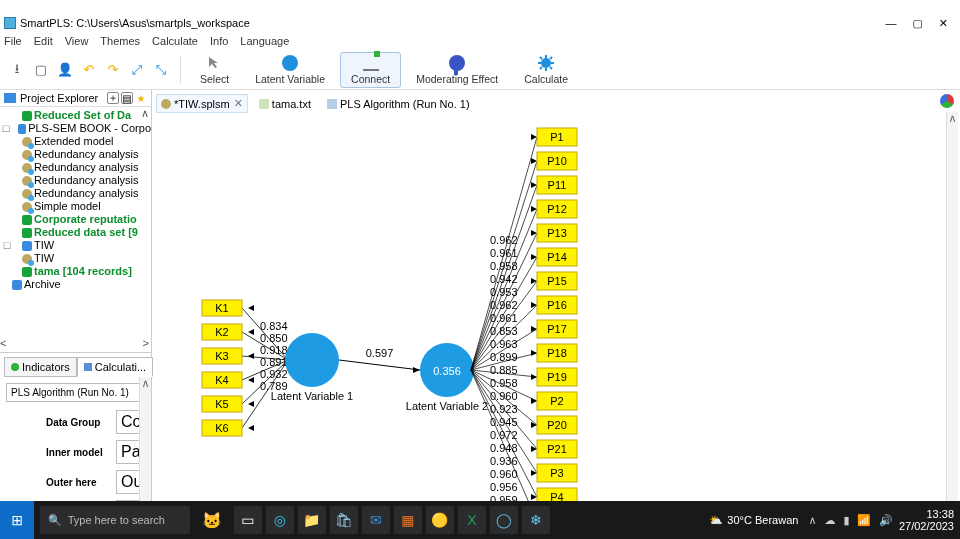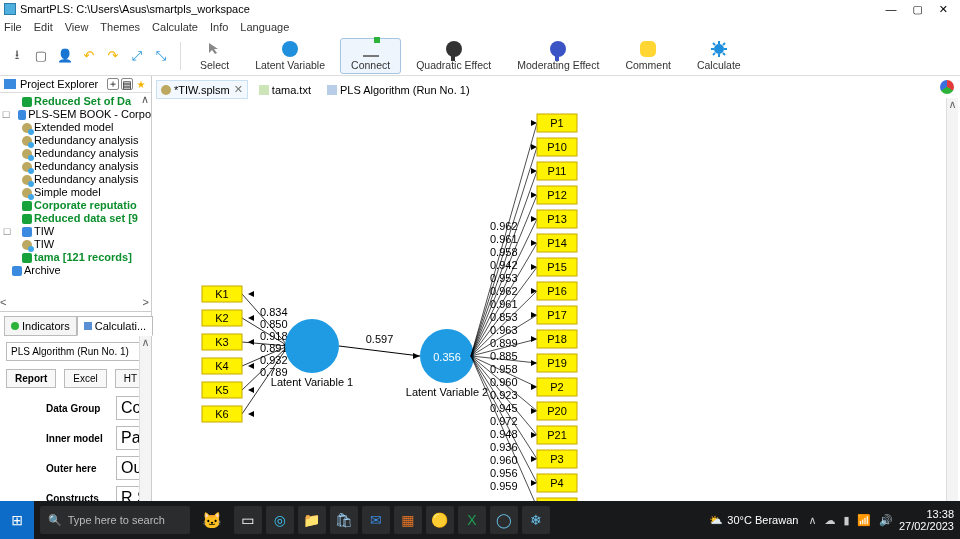--- a/index.html
+++ b/index.html
@@ -1,17 +1,17 @@
 <!DOCTYPE html>
 <html><head>
 <meta charset="utf-8">
 <style>
 * { margin: 0; padding: 0; box-sizing: border-box; font-family: Tahoma, sans-serif; font-size: 11px; }
 html, body { width: 960px; height: 539px; overflow: hidden; background: #fff; }
-.title-bar { height: 18px; display: flex; align-items: center; padding: 0 4px; background: #fff; }
+.title-bar { height: 18px; display: flex; align-items: center; padding: 0 4px; background: #fff; margin-top: 14px; }
 .title-bar .app-icon { width: 12px; height: 12px; background: #4fb0e0; margin-right: 4px; border: 1px solid #2b7da8; }
 .title-bar .title-text { flex: 1; }
 .title-bar .win-btns { display: flex; gap: 16px; padding-right: 8px; font-size: 13px; }
 .title-bar .win-btns span { cursor: default; }
 
 .menu-bar { height: 18px; display: flex; align-items: center; padding: 0 4px; gap: 12px; background: #fff; color: #333; }
 
 .toolbar { height: 40px; display: flex; align-items: center; padding: 0 8px; gap: 4px; border-bottom: 1px solid #ddd; background: #fff; }
 .tool-mini { width: 18px; height: 18px; display: flex; align-items: center; justify-content: center; color: #555; font-size: 13px; margin-right: 2px; }
 .tool-sep { width: 1px; height: 28px; background: #ddd; margin: 0 4px; }
@@ -134,30 +134,22 @@
   </div>
   <div class="tool-big">
     <div class="ticon circ blue-c"></div>
     <span class="tlabel">Latent Variable</span>
   </div>
   <div class="tool-big selected">
     <div class="ticon connect-ic"></div>
     <span class="tlabel">Connect</span>
   </div>
   <div class="tool-big">
-    <div class="ticon tool-q"></div>
-    <span class="tlabel">Quadratic Effect</span>
-  </div>
-  <div class="tool-big">
     <div class="ticon tool-m"></div>
     <span class="tlabel">Moderating Effect</span>
-  </div>
-  <div class="tool-big">
-    <div class="ticon tool-com"></div>
-    <span class="tlabel">Comment</span>
   </div>
   <div class="tool-big">
     <div class="ticon"><svg width="16" height="16" viewBox="0 0 16 16">
           <circle cx="8" cy="8" r="5" fill="#1f8fde"></circle>
           <g stroke="#1f8fde" stroke-width="2">
             <line x1="8" y1="0" x2="8" y2="3"></line>
             <line x1="8" y1="13" x2="8" y2="16"></line>
             <line x1="0" y1="8" x2="3" y2="8"></line>
             <line x1="13" y1="8" x2="16" y2="8"></line>
             <line x1="2" y1="2" x2="4" y2="4"></line>
@@ -241,21 +233,21 @@
           <span class="">TIW</span>
         </div>
         <div class="row">
           <span class="ind" style="width:20px"></span>
           <span class="mi mdl"></span>
           <span class="">TIW</span>
         </div>
         <div class="row">
           <span class="ind" style="width:20px"></span>
           <span class="mi ds"></span>
-          <span class="green-t">tama [121 records]</span>
+          <span class="green-t">tama [104 records]</span>
         </div>
         <div class="row">
           <span class="ind" style="width:10px"></span>
           <span class="mi fold"></span>
           <span class="">Archive</span>
         </div>
       </div>
 
     <div class="lower">
       <div class="tabs">
@@ -267,25 +259,20 @@
             <span class="sq"></span>
             <span>Calculati...</span>
           </div>
       </div>
       <div class="cpanel">
         <div class="vsb">
             <span>∧</span>
             <span>∨</span>
           </div>
         <div class="algbox">PLS Algorithm (Run No. 1)</div>
-        <div class="btnrow">
-          <span class="btn" style="font-weight:600">Report</span>
-          <span class="btn">Excel</span>
-          <span class="btn">HT</span>
-        </div>
         <div id="frows">
             <div class="frow">
               <span class="flbl">Data Group</span>
               <span class="sel">Complete</span>
             </div>
             <div class="frow">
               <span class="flbl">Inner model</span>
               <span class="sel">Path Coeff</span>
             </div>
             <div class="frow">

